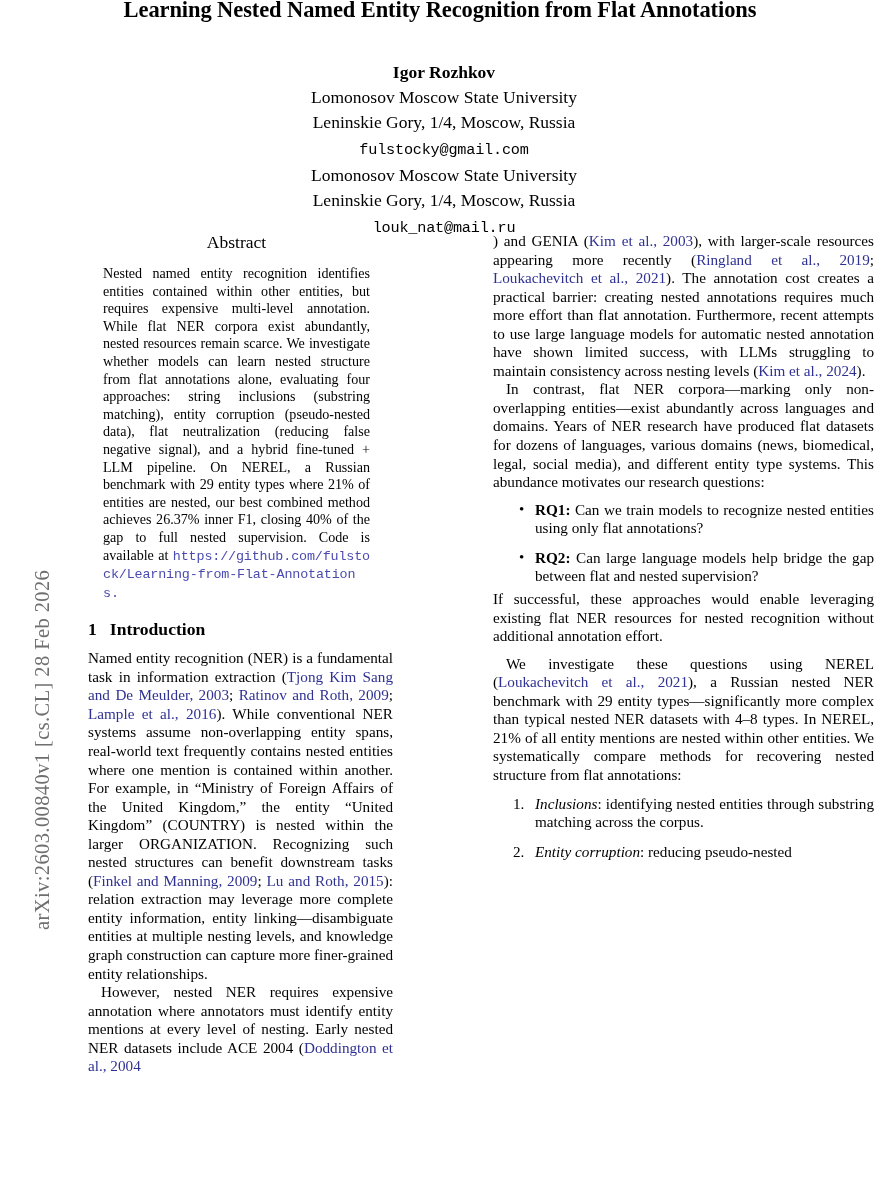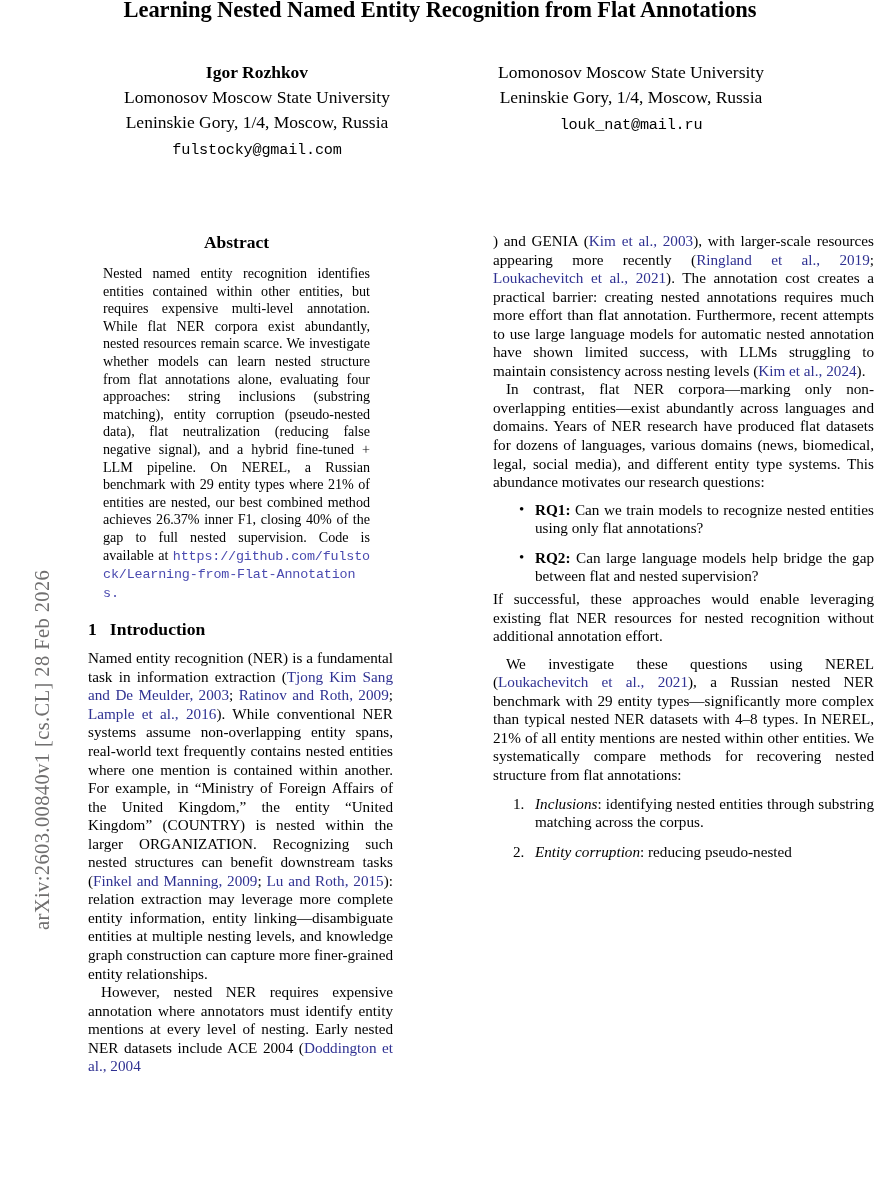--- a/index.html
+++ b/index.html
@@ -58,21 +58,21 @@
     line-height: 28px;
   }
 
   
   .authors {
     position: absolute;
     left: 70px;
     top: 60px;
     width: 748px;
     display: flex;
-    flex-direction: row;
+    flex-direction: column;
   }
   .author-col {
     flex: 1 1 50%;
     text-align: center;
   }
   .author-name {
     font-size: 17.5px;
     font-weight: bold;
     line-height: 25px;
   }
@@ -103,21 +103,21 @@
     font-family: Liberation Serif, serif;
   }
 
   .abstract-wrap {
     width: 267px;
     margin-left: 15px;
   }
   .abstract-head {
     text-align: center;
     font-size: 17.5px;
-    font-weight: bold;
+    font-weight: normal;
     margin: 0 0 13px 0;
     line-height: 20px;
   }
 
   p.body-text {
     margin: 0;
     font-size: 15.2px;
     line-height: 18.55px;
     text-align: justify;
     text-justify: inter-word;

